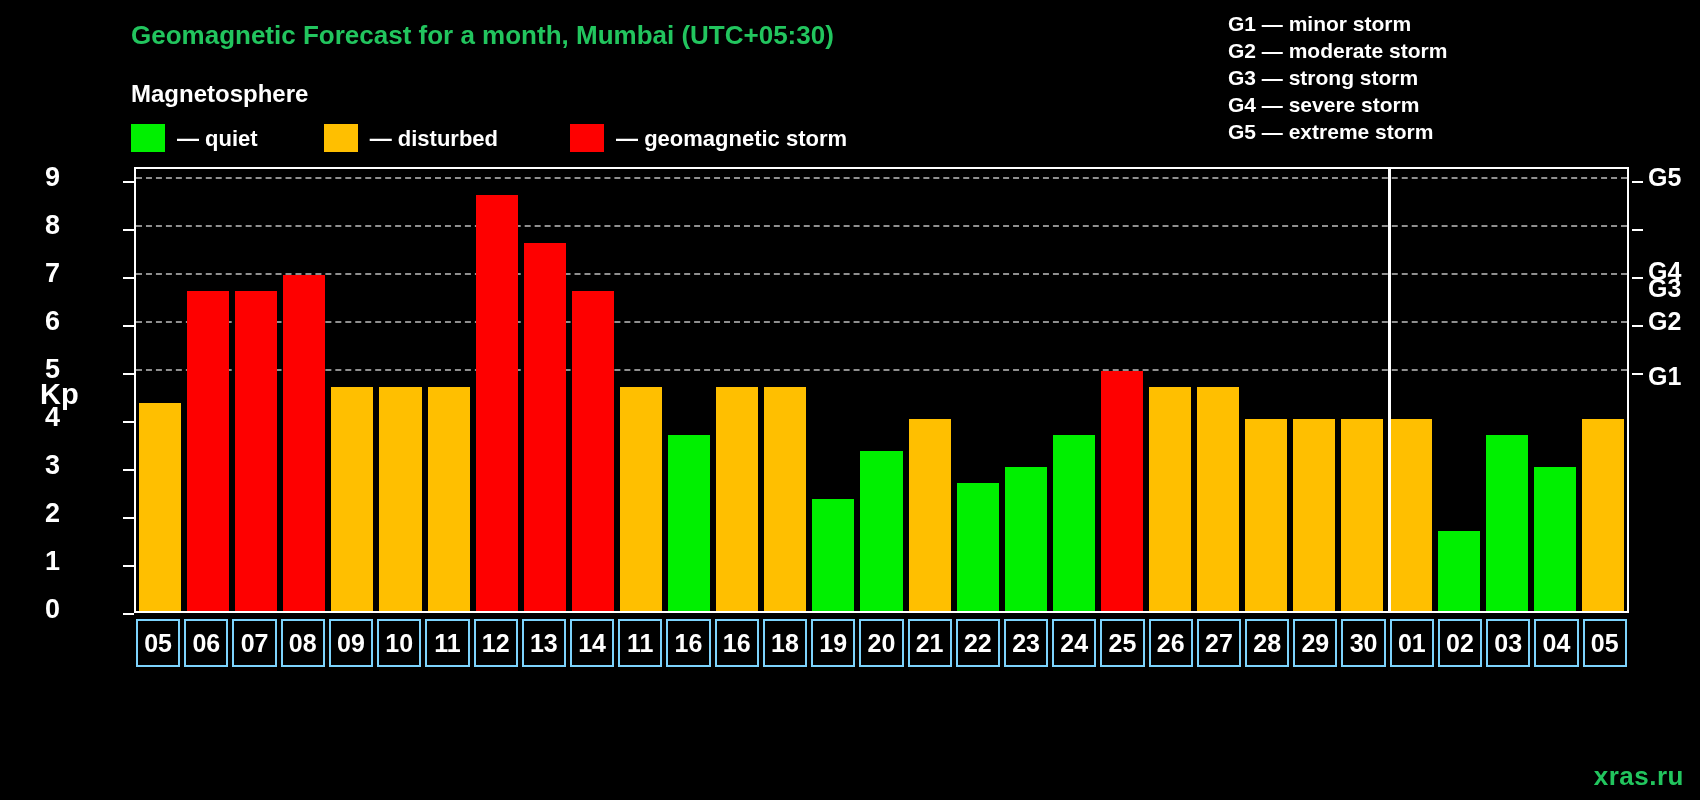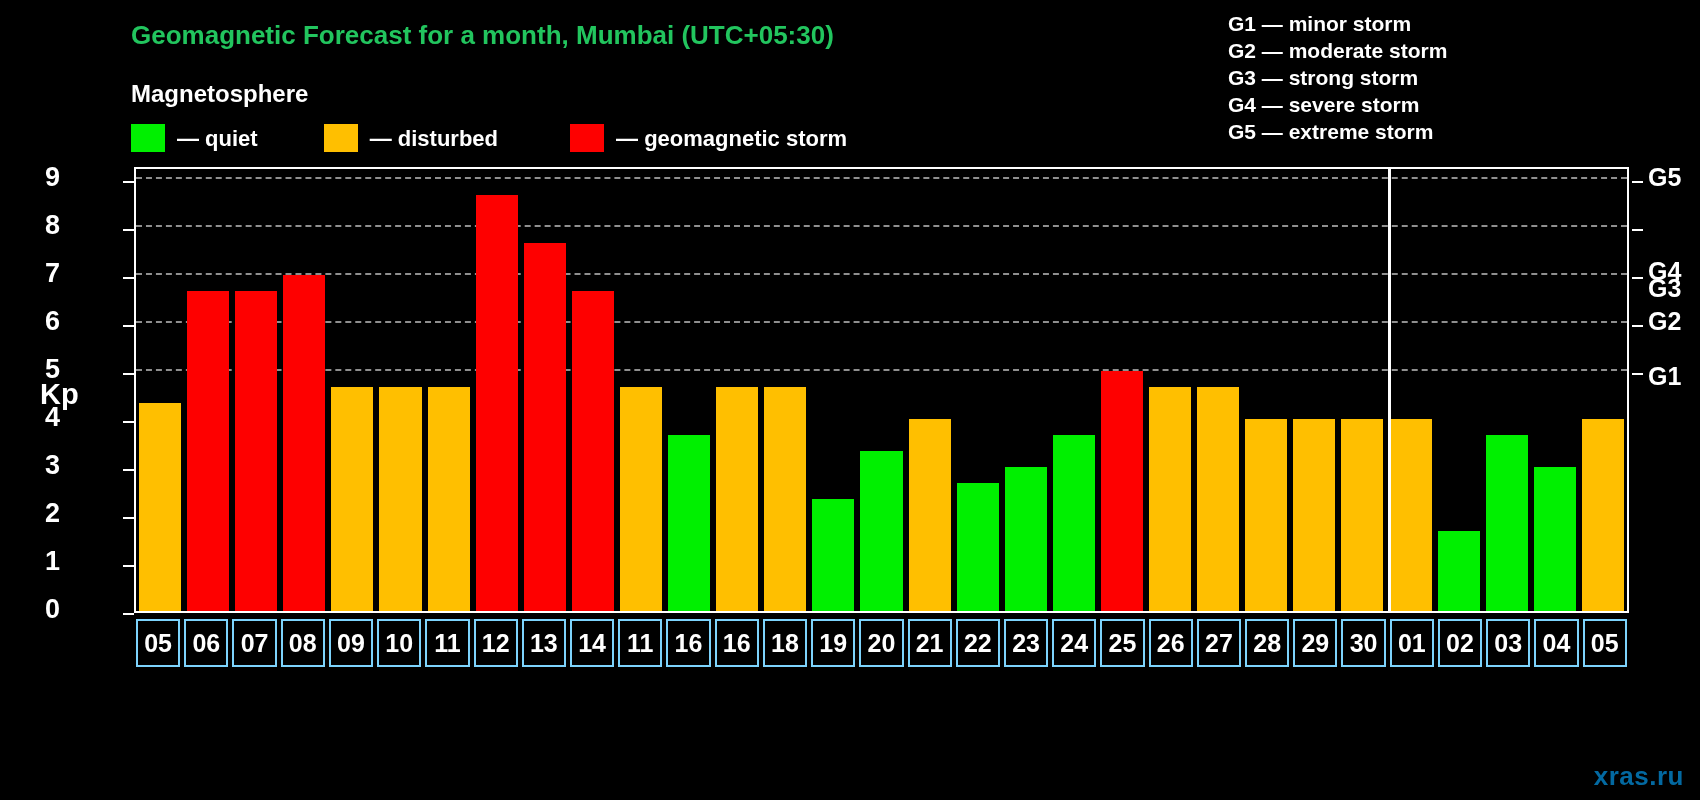--- a/index.html
+++ b/index.html
@@ -89,21 +89,21 @@
   .date-text { font-size: 25px; font-weight: bold; color: #fff; }
 
   .xlabel {
     position: absolute; left: 0; top: 676px; width: 1700px;
     text-align: center; font-size: 26px; font-weight: bold; color: #fff;
   }
   .xlabel span { margin-left: -830px; }
 
   .watermark {
     position: absolute; right: 16px; bottom: 8px;
-    font-size: 26px; font-weight: bold; color: #0369a1; letter-spacing: .5px;
+    font-size: 26px; font-weight: bold; color: #22c55e; letter-spacing: .5px;
   }
 </style>
 </head>
 <body>
 
 <div id="root">
 
   <div class="title">Geomagnetic Forecast for a month, Mumbai (UTC+05:30)</div>
   <div class="subtitle">Magnetosphere</div>
 

